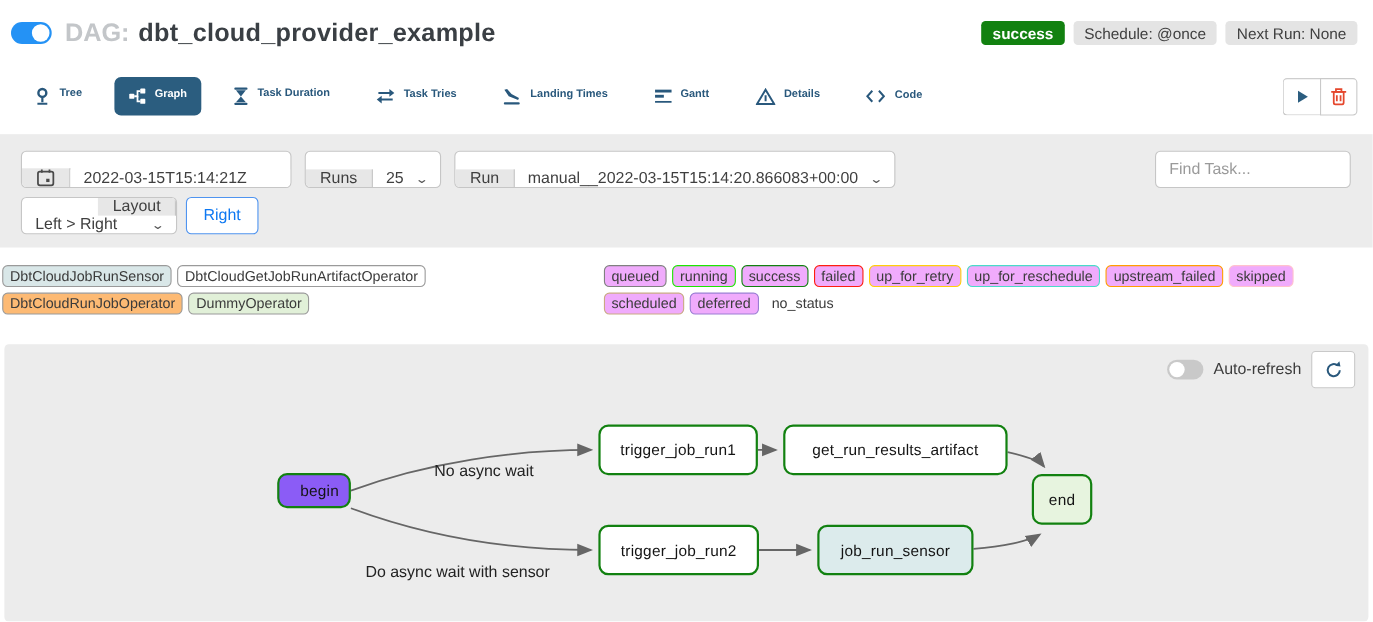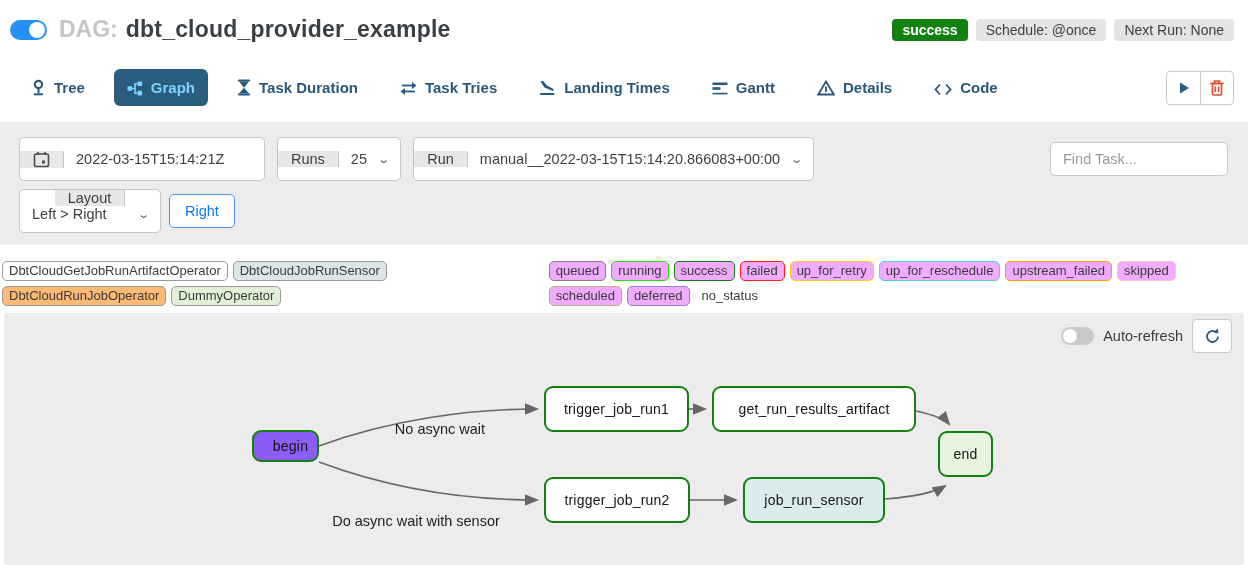--- a/index.html
+++ b/index.html
@@ -18,34 +18,34 @@
   .switch.off { background:#c9c9c9; }
   .switch.off .knob { left:2px; }
   .dag-prefix { font-size:23px; font-weight:bold; color:#c3c6c9; margin-left:12px; }
   .dag-title  { font-size:23px; font-weight:bold; color:#3a3f44; margin-left:8px; letter-spacing:.2px; }
   .header-badges { margin-left:auto; display:flex; gap:8px; align-items:center; }
   .badge { font-size:14px; padding:3px 10px; border-radius:4px; background:#e4e4e4; color:#3f3f3f; white-space:nowrap; }
   .badge.success { background:#128110; color:#fff; font-weight:bold; }
 
   
   .tabs-row { display:flex; align-items:center; padding:0 14px 0 18px; margin-top:26px; }
-  .tab { display:flex; align-items:flex-end; gap:8px; color:#29587c; font-size:15px; font-weight:bold;
+  .tab { display:flex; align-items:flex-start; gap:8px; color:#29587c; font-size:10px; font-weight:bold;
          padding:10px 13px; border-radius:6px; cursor:pointer; white-space:nowrap; margin-right:16px; }
-  .tab.active { background:#2b5d7f; color:#7dd3fc; }
+  .tab.active { background:#2b5d7f; color:#ffffff; }
   .tab svg { display:block; }
   .tab-actions { margin-left:auto; display:flex; }
   .action-btn { width:34px; height:34px; background:#fff; border:1px solid #c9c9c9; display:flex; align-items:center; justify-content:center; cursor:pointer; }
   .action-btn:first-child { border-radius:4px 0 0 4px; border-right:none; }
   .action-btn:last-child  { border-radius:0 4px 4px 0; }
 
   
   .filter-panel { background:#ececec; margin-top:16px; padding:15px 20px 12px 19px; }
   .filter-row { display:flex; align-items:center; }
   .filter-row + .filter-row { margin-top:8px; }
-  .input-group { display:flex; align-items:center; height:44px; border:1px solid #c6c6c6; border-radius:5px; background:#fff; overflow:hidden; margin-right:12px; }
+  .input-group { display:flex; align-items:flex-end; height:34px; border:1px solid #c6c6c6; border-radius:5px; background:#fff; overflow:hidden; margin-right:12px; }
   .ig-label { background:#e7e7e7; display:flex; align-items:center; padding:0 13px; font-size:14.5px; color:#3f3f3f; border-right:1px solid #c6c6c6; }
   .ig-value { display:flex; align-items:center; gap:12px; padding:0 12px; font-size:14.5px; color:#3f3f3f; cursor:pointer; white-space:nowrap; }
   .ig-input { border:none; outline:none; font-size:14.5px; color:#3f3f3f; padding:0 12px; width:200px; font-family:"Liberation Sans",sans-serif; }
   .chev { font-size:11px; color:#555; transform:scaleX(1.4); }
   .update-btn { height:34px; padding:0 15px; background:#fff; border:1.5px solid #4f94f0; color:#0d78f2; font-size:14.5px; border-radius:5px; cursor:pointer; font-family:"Liberation Sans",sans-serif; }
   .find-task { margin-left:auto; width:178px; height:34px; border:1px solid #c6c6c6; border-radius:5px; padding:0 12px; font-size:14.5px; color:#555; background:#fff; outline:none; font-family:"Liberation Sans",sans-serif; }
   .find-task::placeholder { color:#9a9a9a; }
 
   
   .legend { display:flex; align-items:flex-start; margin-top:16px; padding:0 2px; }
@@ -234,22 +234,22 @@
         <span>Left &gt; Right</span>
           <span class="chev">⌄</span>
       </span>
     </div>
     <button class="update-btn">Right</button>
   </div>
 </div>
 
 <div class="legend">
   <div class="legend-ops" id="legend-ops">
+      <span class="lbadge" style="background: rgb(217, 231, 232);">DbtCloudJobRunSensor</span>
       <span class="lbadge" style="background: rgb(255, 255, 255);">DbtCloudGetJobRunArtifactOperator</span>
-      <span class="lbadge" style="background: rgb(217, 231, 232);">DbtCloudJobRunSensor</span>
       <span class="lbadge" style="background: #fdba74;">DbtCloudRunJobOperator</span>
       <span class="lbadge" style="background: rgb(225, 240, 216);">DummyOperator</span>
     </div>
   <div class="legend-states" id="legend-states">
       <span class="lbadge" style="border-color: rgb(128, 128, 128);">queued</span>
       <span class="lbadge" style="border-color: rgb(30, 229, 2);">running</span>
       <span class="lbadge" style="border-color: rgb(18, 129, 16);">success</span>
       <span class="lbadge" style="border-color: rgb(253, 30, 16);">failed</span>
       <span class="lbadge" style="border-color: rgb(255, 206, 10);">up_for_retry</span>
       <span class="lbadge" style="border-color: rgb(73, 219, 200);">up_for_reschedule</span>

